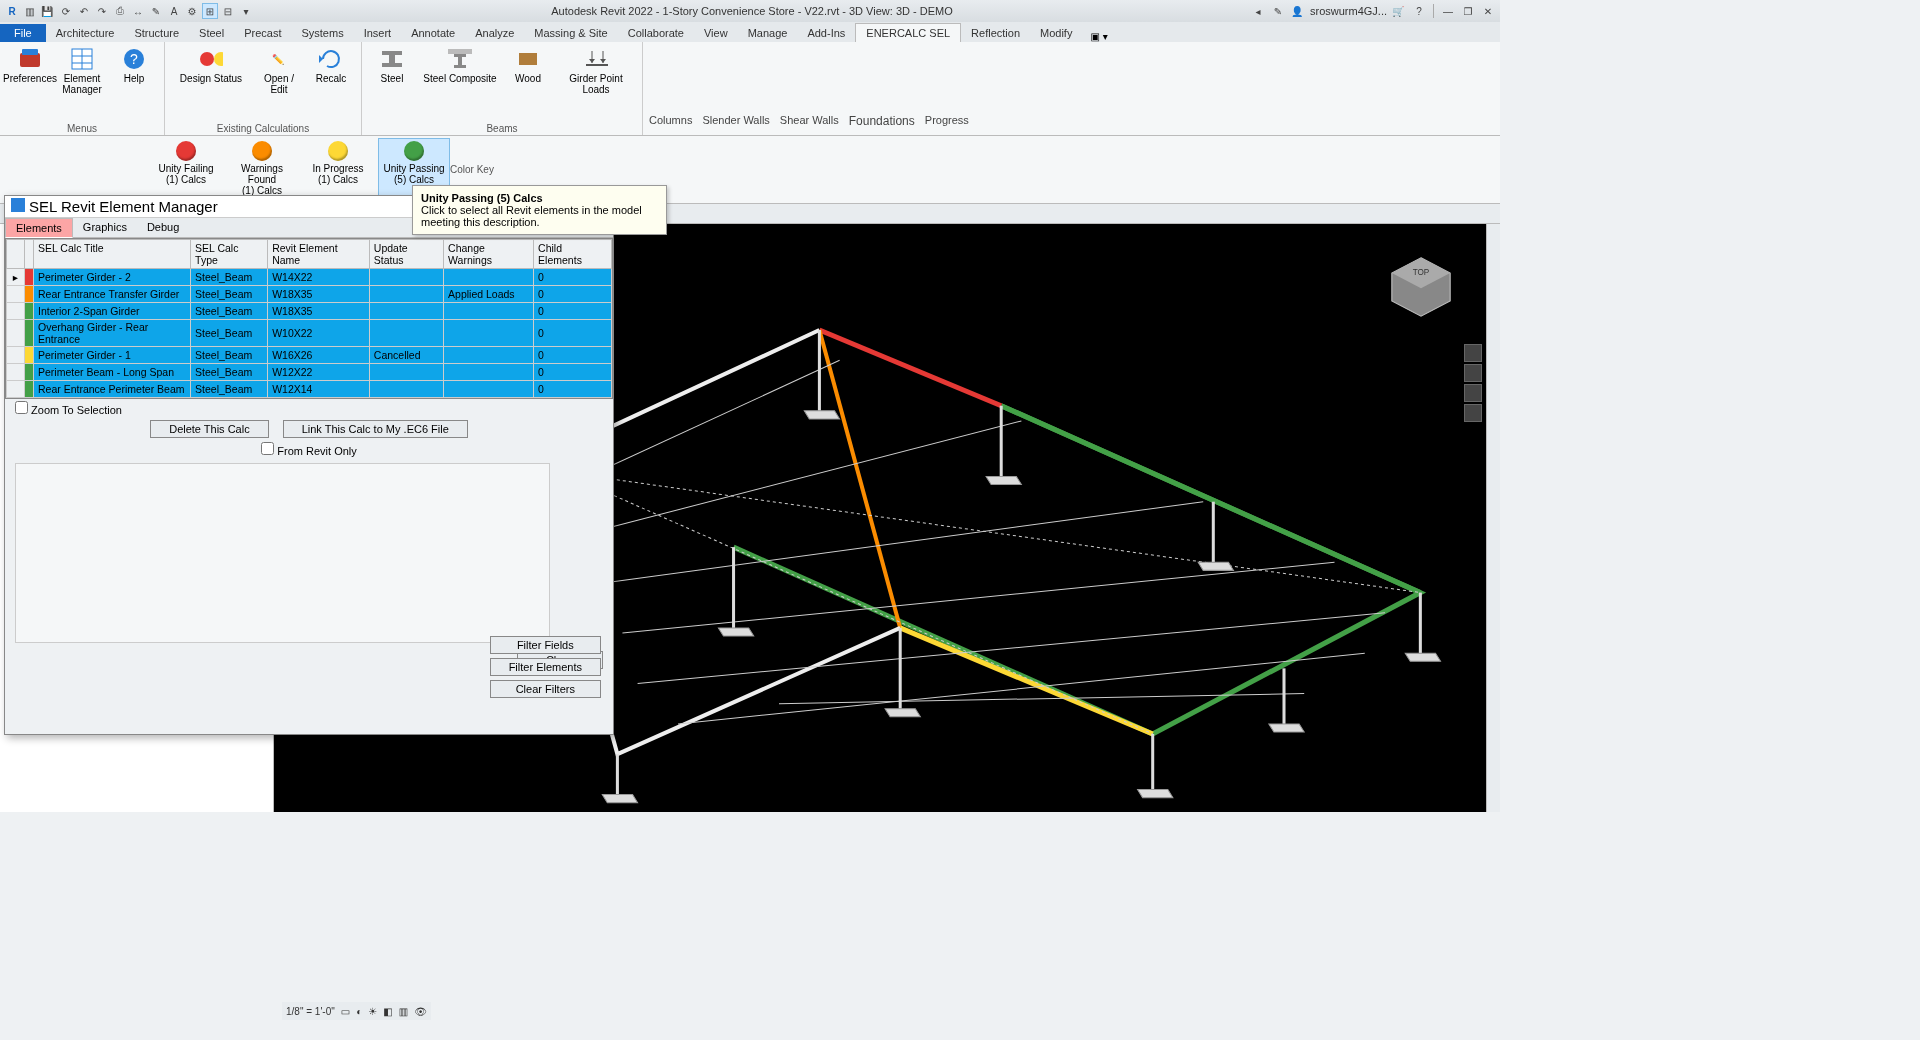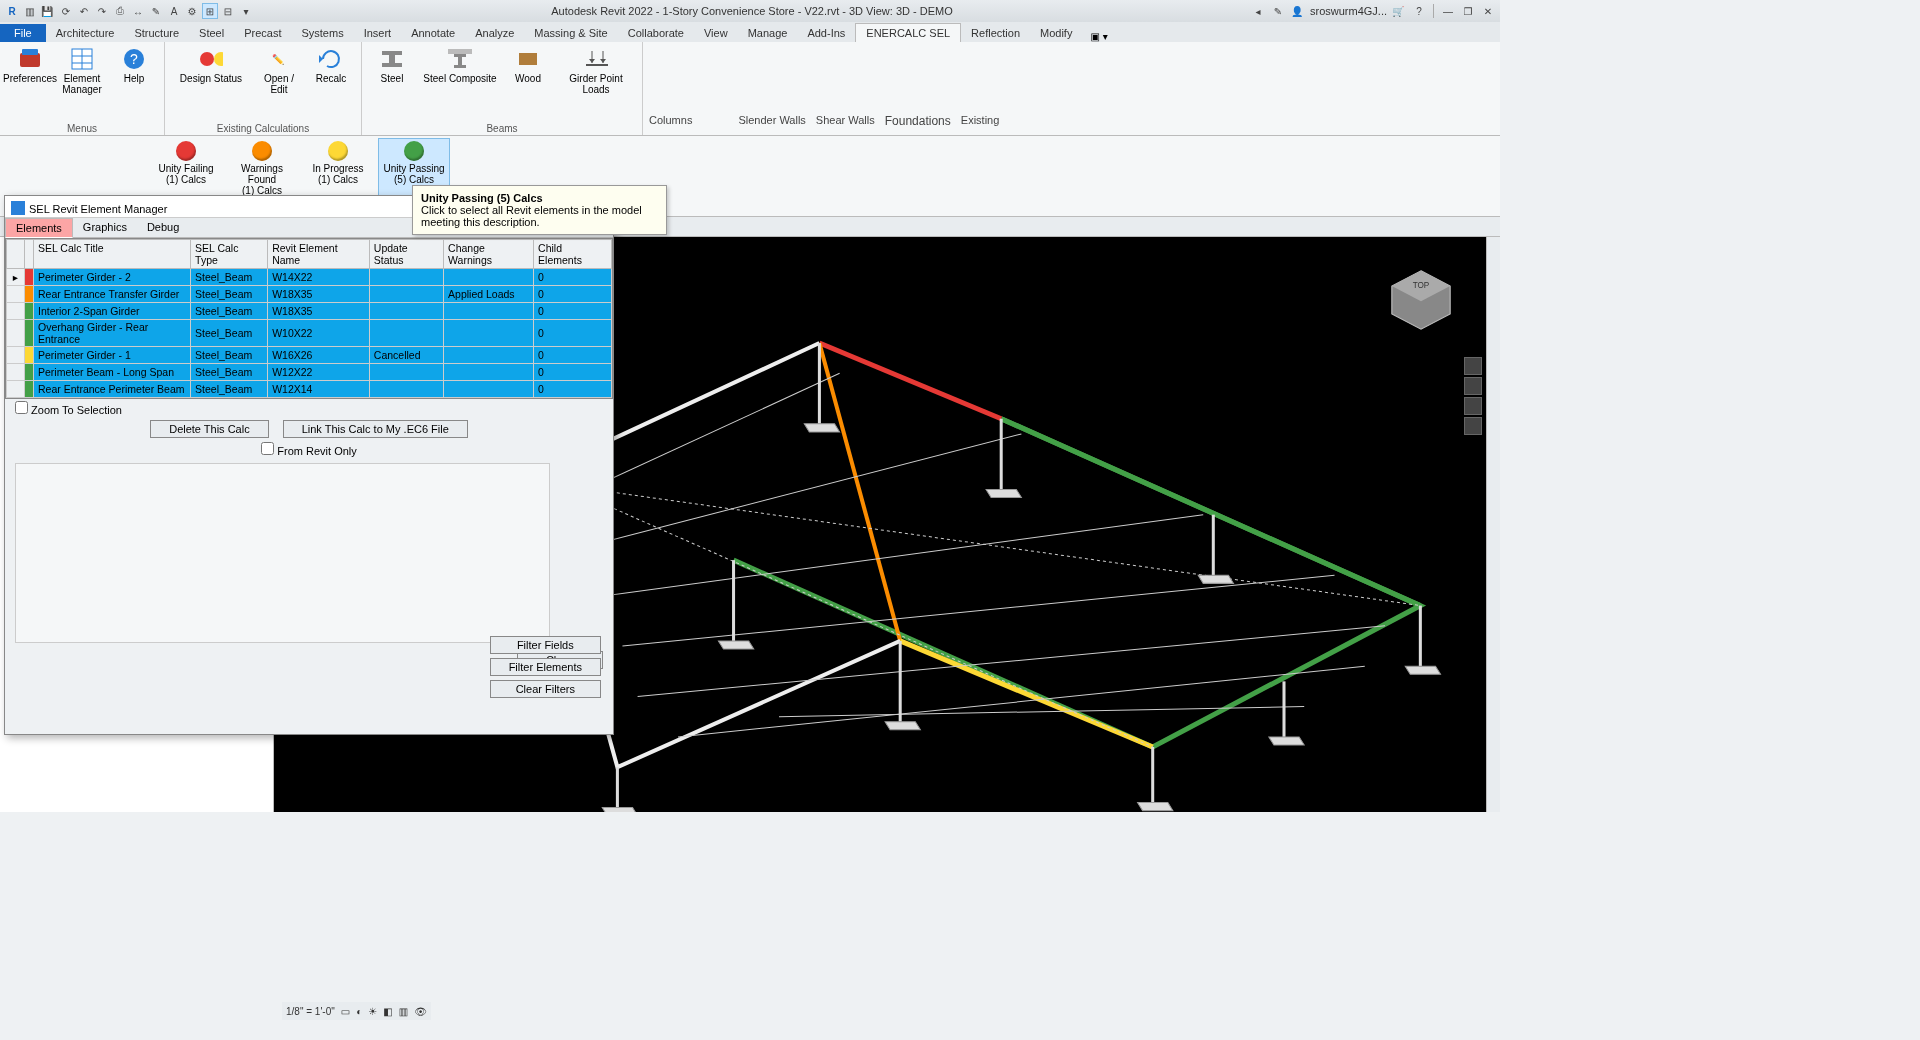--- a/index.html
+++ b/index.html
@@ -28,42 +28,42 @@
 .rbtn .ico { width:24px; height:24px; margin-bottom:2px; display:flex; align-items:center; justify-content:center; }
 .dot { width:18px; height:18px; border-radius:50%; box-shadow:inset -1px -2px 2px rgba(0,0,0,.3); }
 .dot.red{background:#e53935;} .dot.yel{background:#fdd835;} .dot.org{background:#fb8c00;} .dot.grn{background:#43a047;}
 
 
 .ribbon2 { background:#f5f7f8; border-bottom:1px solid #bbb; padding:2px 6px 4px 150px; display:flex; gap:6px; align-items:flex-start; }
 .ck { display:flex; gap:4px; }
 .ckbtn { display:flex; flex-direction:column; align-items:center; width:72px; padding:2px; font-size:10px; text-align:center; line-height:1.1; cursor:pointer; border:1px solid transparent; }
 .ckbtn.sel{ background:#cde8ff; border:1px solid #7fbce7; }
 .ckbtn .dot{ width:20px; height:20px; margin-bottom:2px; }
-.ck-wrap { position:relative; display:flex; flex-direction:column; align-items:center; }
+.ck-wrap { position:relative; display:flex; flex-direction:row; align-items:center; }
 .ck-wrap .lbl { font-size:10px; color:#555; margin-top:2px; }
 
 
 .tooltip { position:absolute; left:412px; top:185px; width:255px; background:#fefef0; border:1px solid #999; padding:6px 8px; font-size:11px; box-shadow:2px 2px 4px rgba(0,0,0,.2); z-index:50; }
 .tooltip b { font-weight:bold; }
 
 
 .main { display:flex; height:636px; }
 .leftcol { width:274px; display:flex; flex-direction:column; }
 
 .propbar { height:20px; background:#e8ecef; border-bottom:1px solid #bbb; font-size:11px; padding:2px 6px; display:flex; align-items:center; justify-content:space-between; }
 .propbody { flex:1; background:#fff; border-right:1px solid #bbb; padding:4px; font-size:11px; }
 .propbody .row3d { display:flex; align-items:center; gap:8px; padding:6px; }
 .home-icon { width:32px; height:28px; display:flex; align-items:center; justify-content:center; }
 .propfoot { height:20px; background:#e8ecef; border-top:1px solid #bbb; display:flex; align-items:center; padding:2px 6px; font-size:11px; }
 .propfoot a { color:#1565c0; text-decoration:underline; }
 .applybtn { margin-left:auto; padding:1px 30px; font-size:11px; background:#e0e0e0; border:1px solid #aaa; color:#999; }
 
 
 .dialog { position:absolute; left:4px; top:195px; width:610px; height:540px; background:#eef1f3; border:1px solid #888; box-shadow:3px 3px 8px rgba(0,0,0,.3); font-size:11px; z-index:40; }
-.dlg-title { height:22px; background:#fff; display:flex; align-items:flex-end; padding:2px 6px; font-size:11px; border-bottom:1px solid #ccc; }
+.dlg-title { height:22px; background:#fff; display:flex; align-items:flex-start; padding:2px 6px; font-size:15px; border-bottom:1px solid #ccc; }
 .dlg-title svg { margin-right:4px; }
 .dtabs { display:flex; background:#e8ecef; border-bottom:1px solid #bbb; font-size:11px; }
 .dtab { padding:3px 10px; cursor:pointer; }
 .dtab.active { background:#fca5a5; border:1px solid #bbb; border-bottom:1px solid #fff; margin-bottom:-1px; }
 
 .gridwrap { margin:0; border:1px solid #888; background:#0ea5e9; }
 table.grid { width:100%; border-collapse:collapse; font-size:10.5px; }
 .grid th { background:#eef1f3; border:1px solid #bbb; padding:2px 4px; text-align:left; font-weight:normal; height:28px; vertical-align:top; }
 .grid td { border:1px solid #ccc; padding:1px 4px; height:17px; }
 .grid td.mark { width:6px; padding:0; }
@@ -254,24 +254,24 @@
             </svg>
           </div>
           <span>Girder Point Loads</span>
         </div>
     </div>
     <div class="grp-label">Beams</div>
   </div>
   <div class="rgroup" style="border:none;padding-top:72px">
     <div class="btns" id="rlinks" style="gap:10px">
         <span style="font-size: 11px; color: rgb(68, 68, 68);">Columns</span>
-        <span style="font-size: 11px; color: rgb(68, 68, 68); margin-left: 36px;">Slender Walls</span>
+        <span style="font-size: 11px; color: rgb(68, 68, 68);">Slender Walls</span>
         <span style="font-size: 11px; color: rgb(68, 68, 68);">Shear Walls</span>
         <span style="font-size: 12px; color: rgb(68, 68, 68);">Foundations</span>
-        <span style="font-size: 11px; color: rgb(68, 68, 68);">Existing</span>
+        <span style="font-size: 11px; color: rgb(68, 68, 68);">Progress</span>
       </div>
   </div>
 </div>
 
 <div class="ribbon2">
   <div class="ck-wrap">
     <div class="ck" id="ck">
         <div class="ckbtn">
           <div class="dot red"></div>
           <span>Unity Failing</span>

